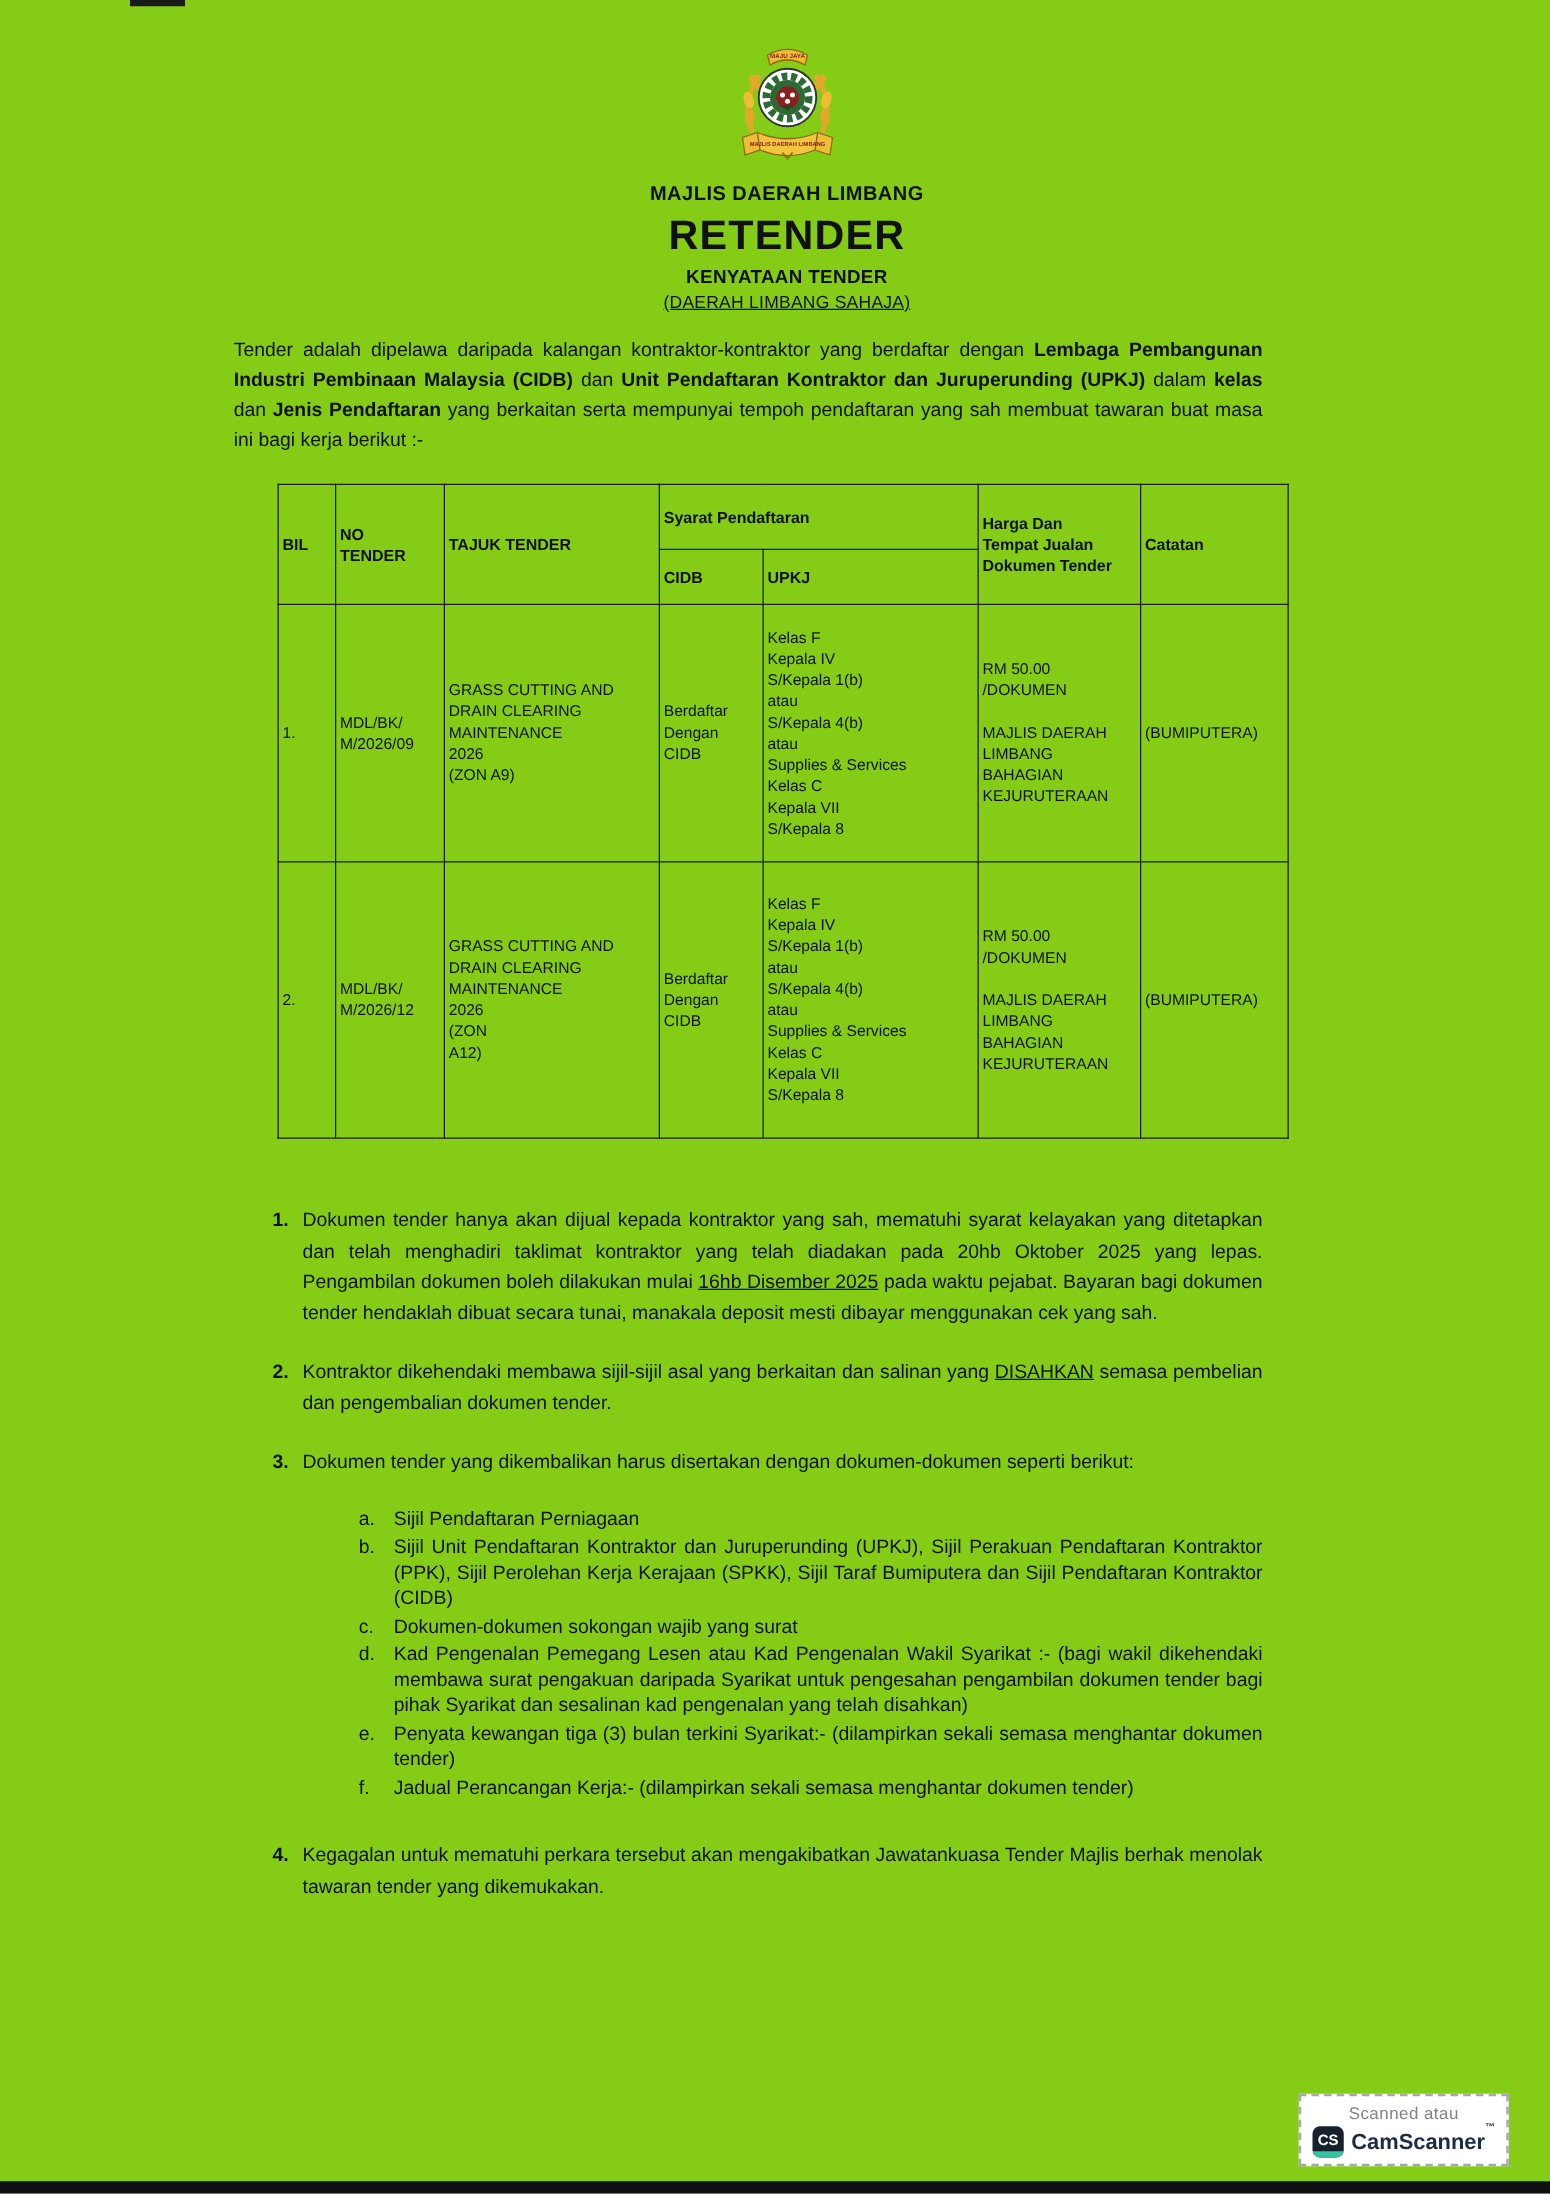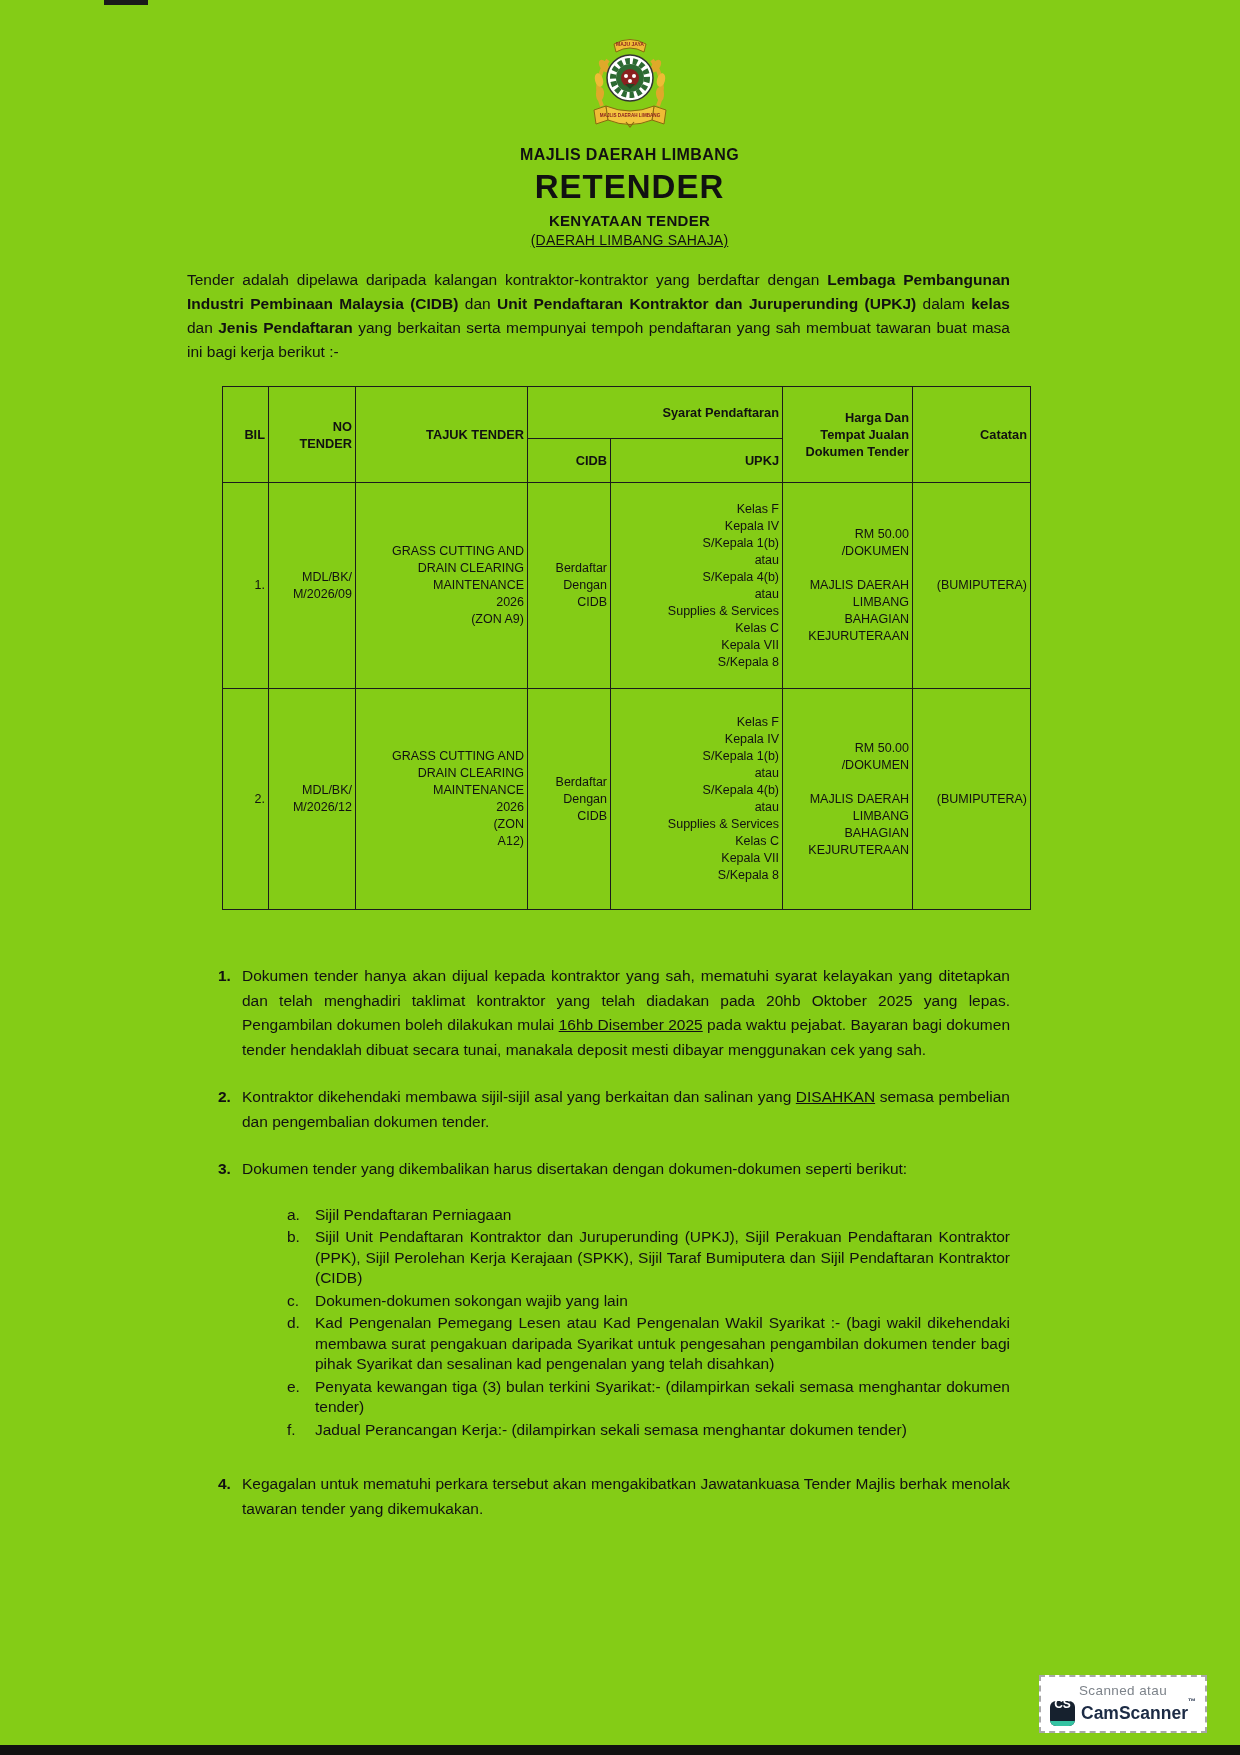--- a/index.html
+++ b/index.html
@@ -31,21 +31,21 @@
   .seg-bold-underline{font-weight:400;text-decoration:underline;}
 
   
   .tender-table{
     margin-top:22px;margin-left:35px;
     border-collapse:collapse;table-layout:fixed;width:808px;
     font-size:12.5px;line-height:17px;
   }
   .tender-table th,.tender-table td{
     border:1.6px solid #1c1c1c;
-    text-align:right;vertical-align:middle;
+    text-align:left;vertical-align:middle;
     padding:5px 3px;
     white-space:pre-line;
     overflow:hidden;
     margin-top:48px;
   }
   .tender-table th{font-weight:700;font-size:12.8px;}
   .th-top{height:52px;}
   .th-sub{height:44px;}
   .row-body td{height:195px;}
   .row-body.row2 td{height:210px;}
@@ -68,21 +68,21 @@
     width:168px;height:58px;
     background:#ffffff;border:2px dashed #a8a8a8;
     display:flex;flex-direction:column;align-items:center;justify-content:center;
     box-sizing:border-box;
   }
   .cam-top{font-size:13.5px;color:#7d838a;letter-spacing:.4px;}
   .cam-bottom{display:flex;align-items:center;margin-top:3px;}
   .cs-icon{
     position:relative;width:25px;height:25px;border-radius:6px;
     background:#16212e;overflow:hidden;margin-right:6px;
-    display:flex;justify-content:center;
+    display:flex;align-items:center;justify-content:center;
   }
   .cs-icon span{color:#fff;font-weight:700;font-size:12px;line-height:1;margin-top:-3px;}
   .cs-teal{position:absolute;bottom:0;left:0;width:100%;height:5px;background:#35c3a2;}
   .cam-name{font-size:17.5px;font-weight:700;color:#1c2b45;}
   .cam-tm{font-size:8px;color:#1c2b45;vertical-align:top;position:relative;top:-6px;}
 </style>
 </head>
 <body>
 
 <div class="page">
@@ -246,21 +246,21 @@
         <div class="sub-item">
           <div class="sub-letter">a.</div>
           <div class="sub-body">Sijil Pendaftaran Perniagaan</div>
         </div>
         <div class="sub-item">
           <div class="sub-letter">b.</div>
           <div class="sub-body">Sijil Unit Pendaftaran Kontraktor dan Juruperunding (UPKJ), Sijil Perakuan Pendaftaran Kontraktor (PPK), Sijil Perolehan Kerja Kerajaan (SPKK), Sijil Taraf Bumiputera dan Sijil Pendaftaran Kontraktor (CIDB)</div>
         </div>
         <div class="sub-item">
           <div class="sub-letter">c.</div>
-          <div class="sub-body">Dokumen-dokumen sokongan wajib yang lain</div>
+          <div class="sub-body">Dokumen-dokumen sokongan wajib yang surat</div>
         </div>
         <div class="sub-item">
           <div class="sub-letter">d.</div>
           <div class="sub-body">Kad Pengenalan Pemegang Lesen atau Kad Pengenalan Wakil Syarikat :- (bagi wakil dikehendaki membawa surat pengakuan daripada Syarikat untuk pengesahan pengambilan dokumen tender bagi pihak Syarikat dan sesalinan kad pengenalan yang telah disahkan)</div>
         </div>
         <div class="sub-item">
           <div class="sub-letter">e.</div>
           <div class="sub-body">Penyata kewangan tiga (3) bulan terkini Syarikat:- (dilampirkan sekali semasa menghantar dokumen tender)</div>
         </div>
         <div class="sub-item">

